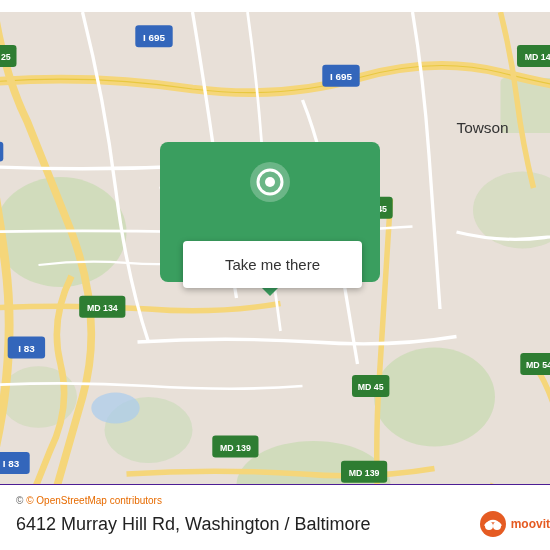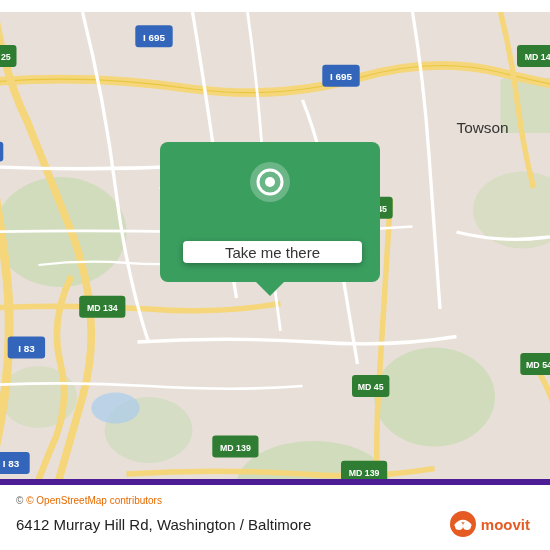--- a/index.html
+++ b/index.html
@@ -36,71 +36,71 @@
       height: 100%;
     }
 
     
     #bottom-bar {
       position: absolute;
       bottom: 0;
       left: 0;
       width: 100%;
       background: white;
-      padding: 10px 20px 12px 16px;
-      border-top: 6px solid #4c1d95;
+      padding: 10px 0 12px 16px;
+      border-top: 1px solid #4c1d95;
     }
 
     #copyright {
       font-size: 10px;
       color: #666;
       margin-bottom: 4px;
     }
 
     #copyright a {
       color: #e76b00;
       text-decoration: none;
     }
 
     #address-row {
       display: flex;
       align-items: center;
       justify-content: space-between;
     }
 
     #address-text {
-      font-size: 15px;
+      font-size: 18px;
       font-weight: 500;
       color: #222;
     }
 
     #moovit-logo {
       display: flex;
       align-items: center;
       gap: 4px;
     }
 
     #moovit-icon {
       width: 28px;
       height: 28px;
     }
 
     #moovit-text {
-      font-size: 15px;
+      font-size: 12px;
       font-weight: bold;
       color: #e55b22;
     }
 
     
     #take-me-there-btn {
       position: absolute;
       top: 229px;
       left: 183px;
       width: 179px;
-      height: 22px;
+      height: 47px;
       background: white;
       border: none;
       border-radius: 4px;
       font-size: 15px;
       font-weight: 500;
       color: #333;
       cursor: pointer;
       box-shadow: 0 2px 6px rgba(0,0,0,0.3);
       display: flex;
       align-items: center;

